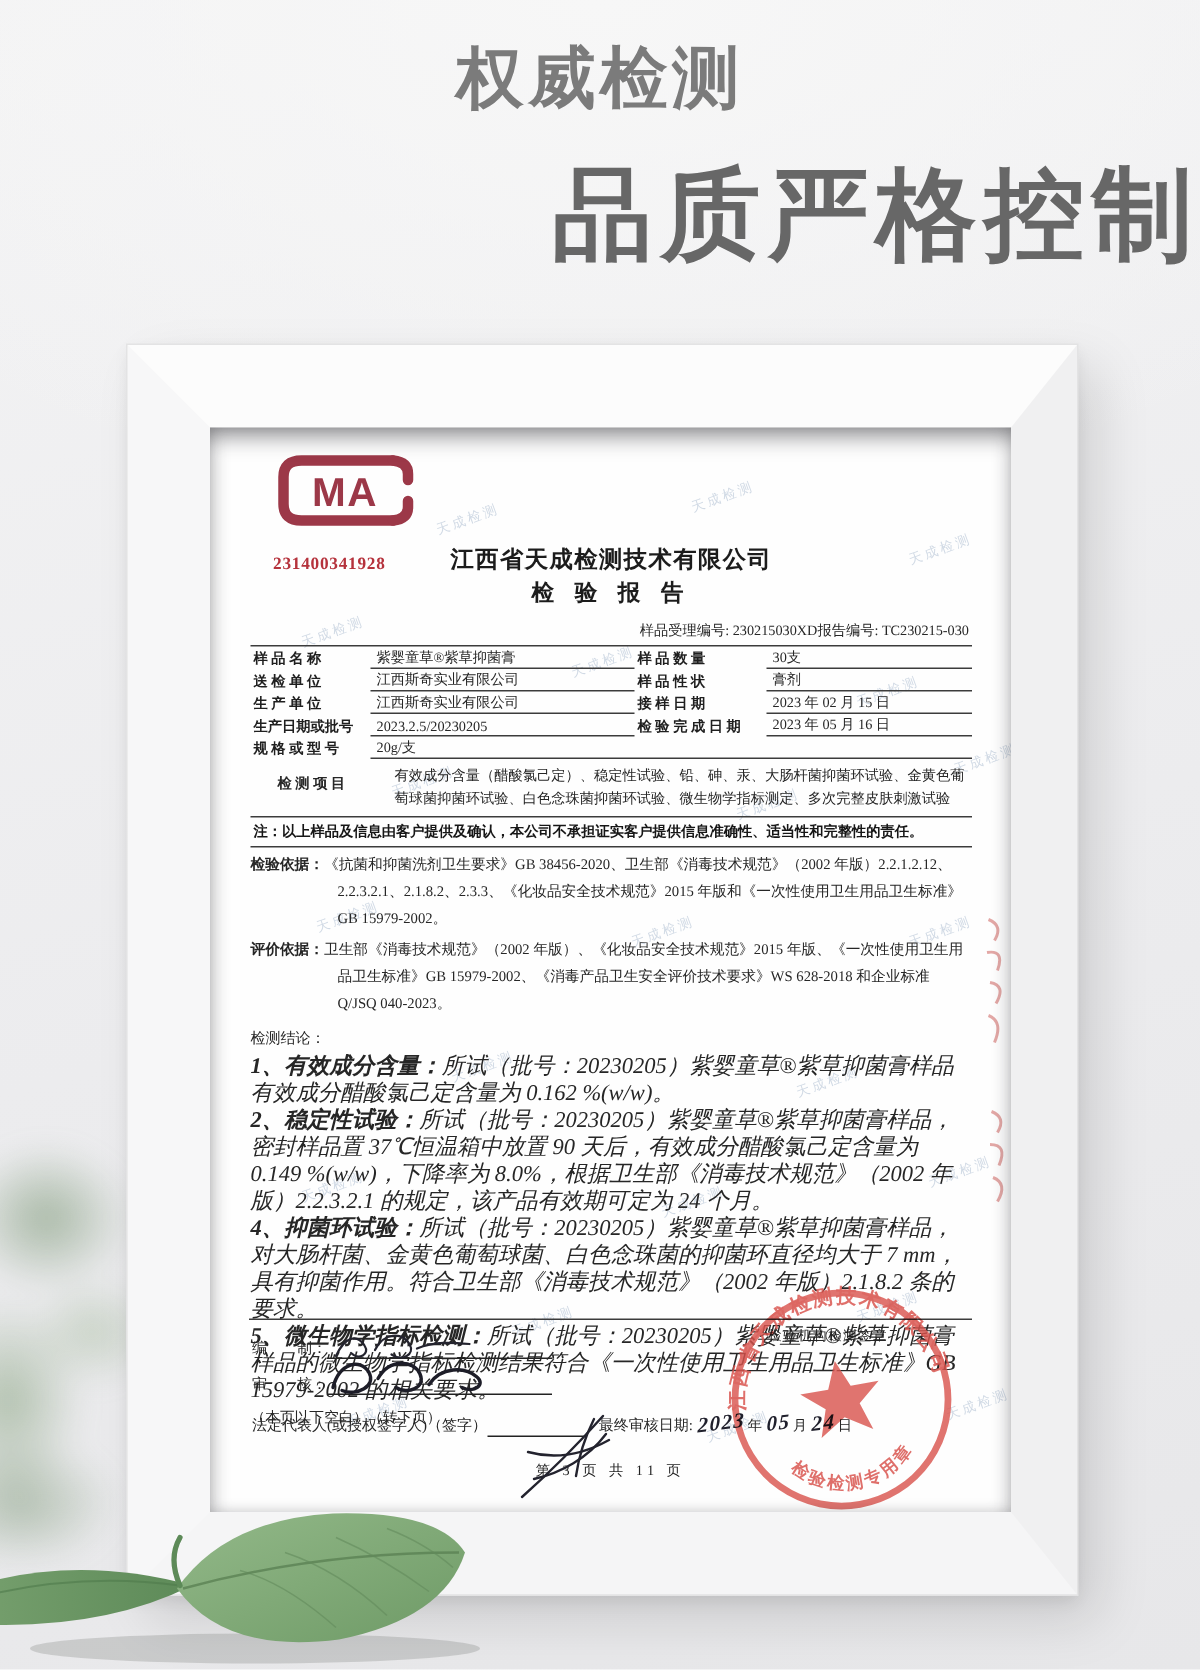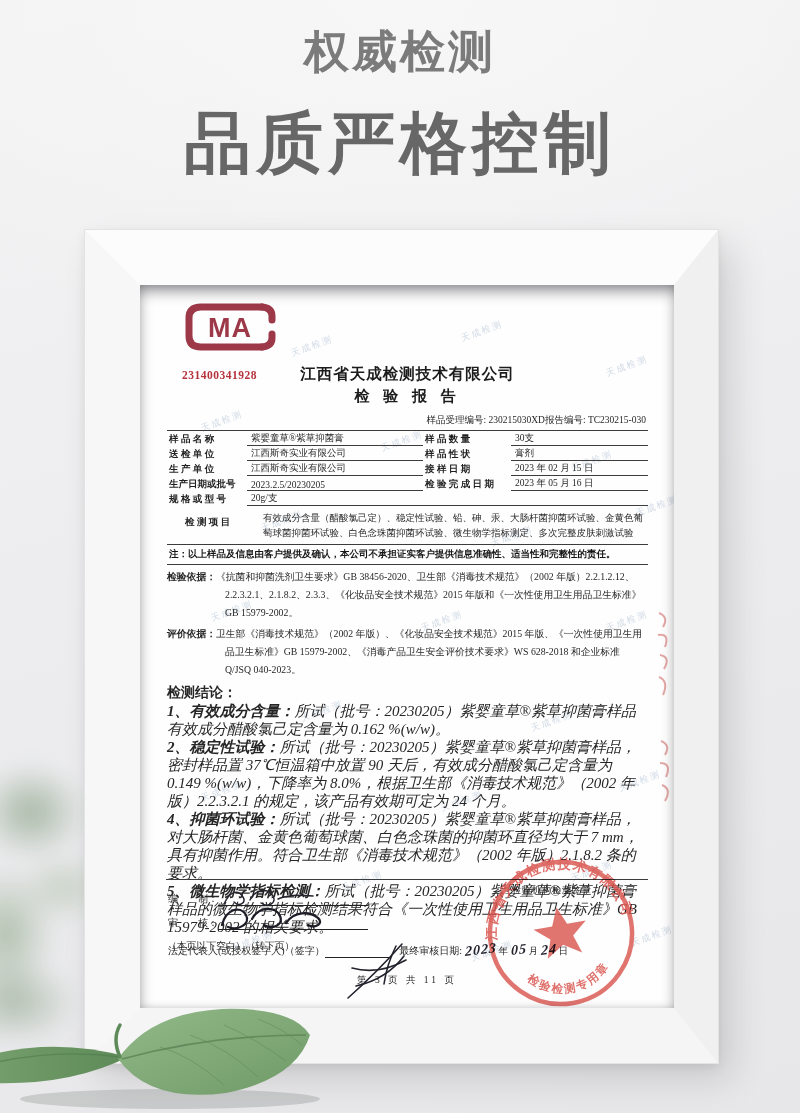--- a/index.html
+++ b/index.html
@@ -8,21 +8,21 @@
     position:relative;
     font-family:"Liberation Sans", sans-serif;
     background:
       radial-gradient(ellipse 900px 500px at 50% 0%, #f7f7f7 0%, rgba(247,247,247,0) 70%),
       linear-gradient(165deg, #f3f3f4 0%, #ececee 55%, #e7e7e9 100%);
   }
 
   
   .hdr1 { position:absolute; top:22px; left:0; width:100%; text-align:center;
           font-size:45px; font-weight:700; letter-spacing:3px; color:#7b7b7b; }
-  .hdr2 { position:absolute; top:98px; left:0; width:100%; text-align:center;
+  .hdr2 { position:absolute; top:98px; left:0; width:100%; text-align:right;
           font-size:67px; font-weight:700; letter-spacing:5px; color:#676767; }
 
   
   .plant-blur { position:absolute; left:-20px; top:660px; width:170px; height:380px; z-index:1;
     background:
       radial-gradient(ellipse 80px 70px at 30% 40%, rgba(112,142,106,.55), transparent 70%),
       radial-gradient(ellipse 70px 95px at 15% 72%, rgba(121,152,112,.50), transparent 72%),
       radial-gradient(ellipse 62px 52px at 48% 60%, rgba(133,163,122,.34), transparent 70%),
       radial-gradient(ellipse 90px 60px at 20% 90%, rgba(110,140,104,.45), transparent 72%);
     filter: blur(9px);
@@ -75,21 +75,21 @@
 
   .items-row { display:flex; font-size:9.5px; padding:4px 0 4px 0; border-bottom:1.4px solid #3c3c3c; }
   .items-row .lbl { font-weight:700; width:80px; flex:none; padding:6px 4px 0 2px;margin-left:16px; }
   .items-row .txt { flex:1; line-height:14.5px; padding-top:1px; }
 
   .note-row { font-size:9.5px; font-weight:700; padding:3px 2px 3px 2px; border-bottom:1.4px solid #3c3c3c; color:#161616; }
 
   .basis { font-size:9.8px; line-height:18px; margin-top:3px; padding-left:58px; text-indent:-58px; }
   .basis .blabel { font-weight:700; }
 
-  .concl-title { font-size:14px; font-weight:700; margin-top:5px; line-height:18px; }
+  .concl-title { font-size:10px; font-weight:400; margin-top:5px; line-height:18px; }
   .concl { font-size:15px; line-height:18px;font-style:italic; }
   .concl .lead { font-weight:700; }
   .blank-note { font-size:9.8px; line-height:18px; margin-top:1px; }
 
   
   .sign-area { position:absolute; left:26px; right:26px; top:594px; height:122px; z-index:2;
                border-top:1.2px solid #3c3c3c; font-size:10px; }
   .srow { position:absolute; left:2px; white-space:nowrap; }
   .srow .slab { font-weight:400; }
   .sigline { display:inline-block; border-bottom:1px solid #222; height:13px; vertical-align:bottom; position:relative; }

